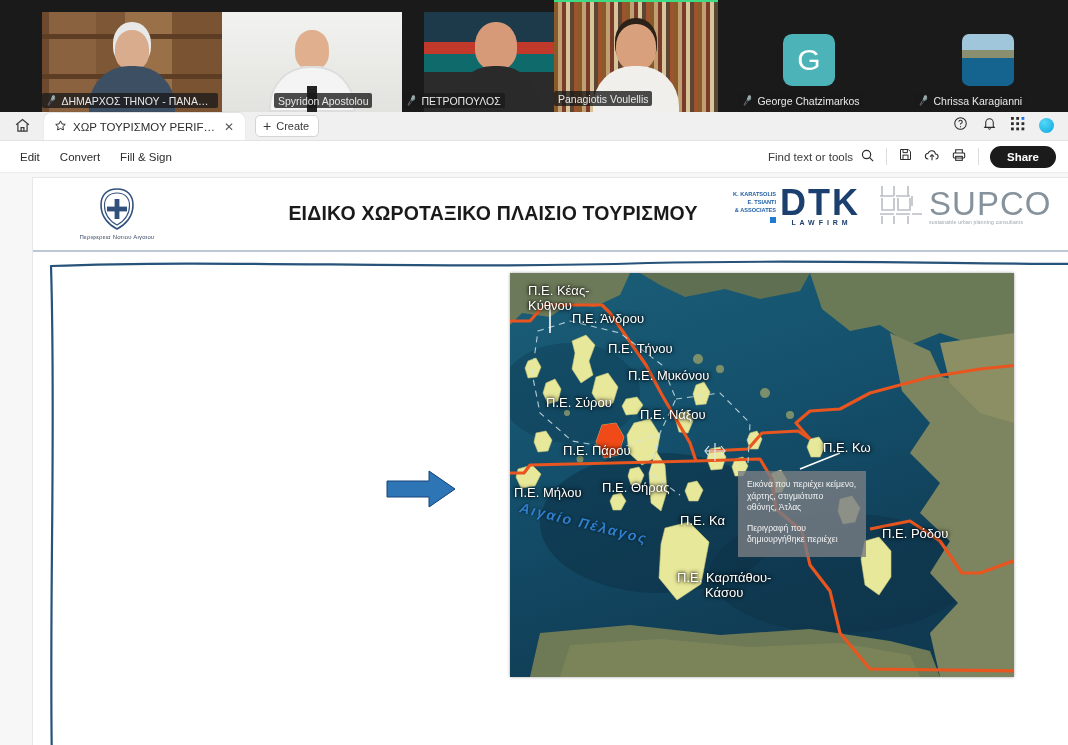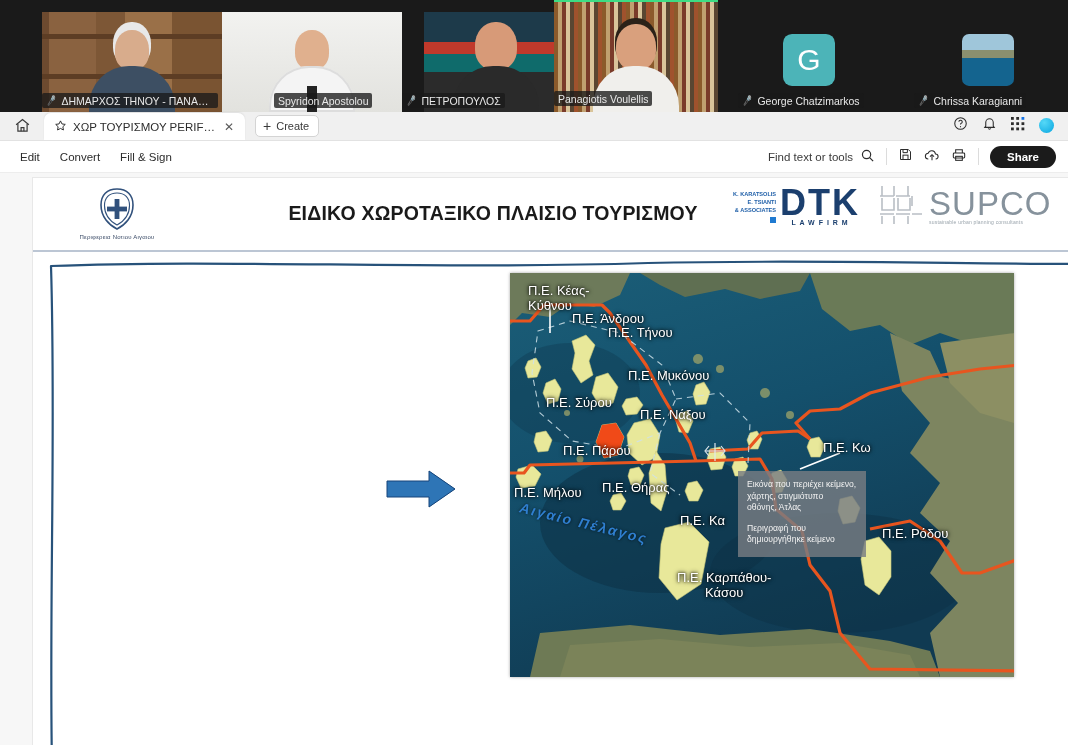--- a/index.html
+++ b/index.html
@@ -430,21 +430,21 @@
             <line x1="205" y1="170" x2="205" y2="188"></line>
           <path d="M199,173 l-4,5 4,5"></path>
             <path d="M211,173 l4,5 -4,5"></path>
         </g>
       </svg>
 
       <div class="m-label two" style="left:18px;top:10px;">
         <span>Π.Ε. Κέας-</span><br><span>Κύθνου</span>
       </div>
       <div class="m-label" style="left:62px;top:38px">Π.Ε. Άνδρου</div>
-      <div class="m-label" style="left:98px;top:52px">Π.Ε. Τήνου</div>
+      <div class="m-label" style="left:98px;top:68px">Π.Ε. Τήνου</div>
       <div class="m-label" style="left:118px;top:95px">Π.Ε. Μυκόνου</div>
       <div class="m-label" style="left:36px;top:122px">Π.Ε. Σύρου</div>
       <div class="m-label" style="left:130px;top:134px">Π.Ε. Νάξου</div>
       <div class="m-label" style="left:53px;top:170px">Π.Ε. Πάρου</div>
       <div class="m-label" style="left:4px;top:212px">Π.Ε. Μήλου</div>
       <div class="m-label" style="left:92px;top:207px">Π.Ε. Θήρας</div>
       <div class="m-label" style="left:170px;top:240px">Π.Ε. Κα</div>
       <div class="m-label" style="left:313px;top:167px">Π.Ε. Κω</div>
       <div class="m-label" style="left:372px;top:253px">Π.Ε. Ρόδου</div>
       <div class="m-label two" style="left:167px;top:297px;text-align:center">
@@ -452,18 +452,18 @@
       </div>
 
       <div id="sea-label">Αιγαίο Πέλαγος</div>
 
       <div id="tooltip">
         <div>Εικόνα που περιέχει κείμενο,</div>
         <div>χάρτης, στιγμιότυπο</div>
         <div>οθόνης, Άτλας</div>
         <div class="gap"></div>
         <div>Περιγραφή που</div>
-        <div>δημιουργήθηκε κείμενο</div>
+        <div>δημιουργήθηκε περιέχει</div>
       </div>
     </div>
 
   </div>
 </div>
 
 </body></html>

